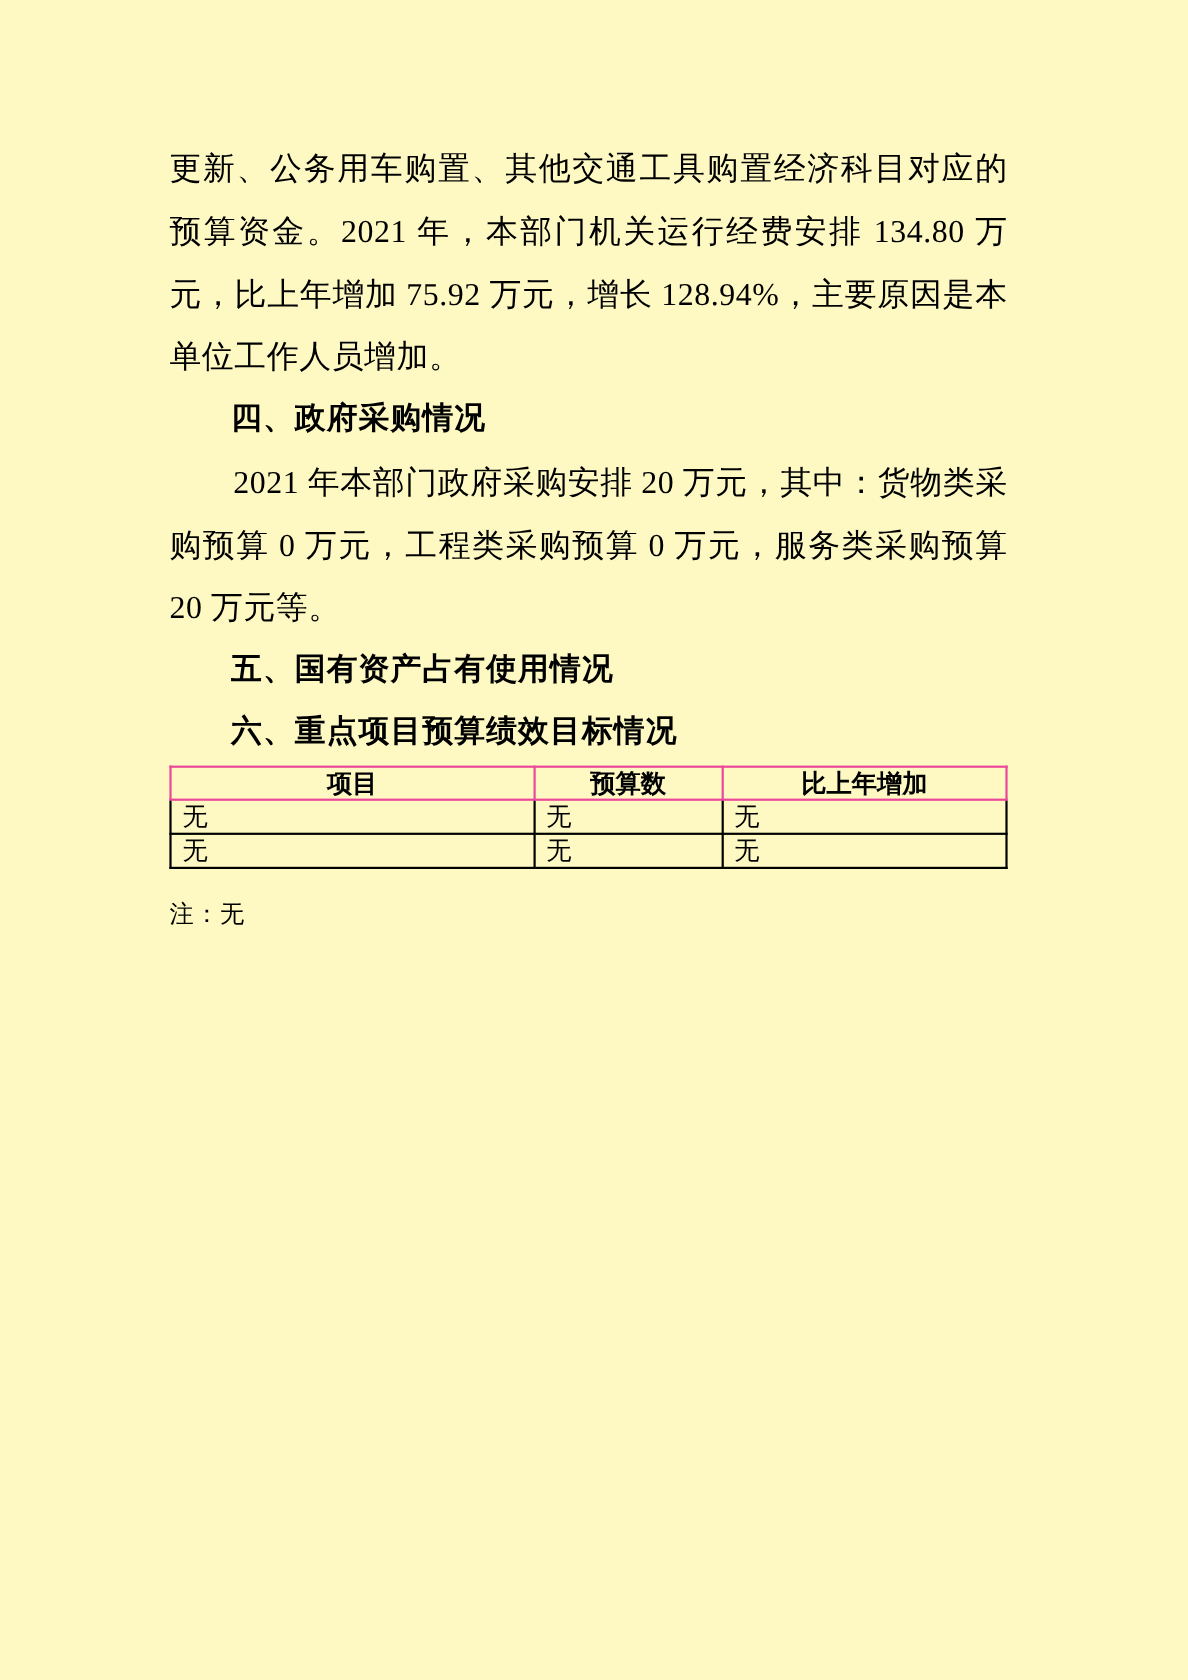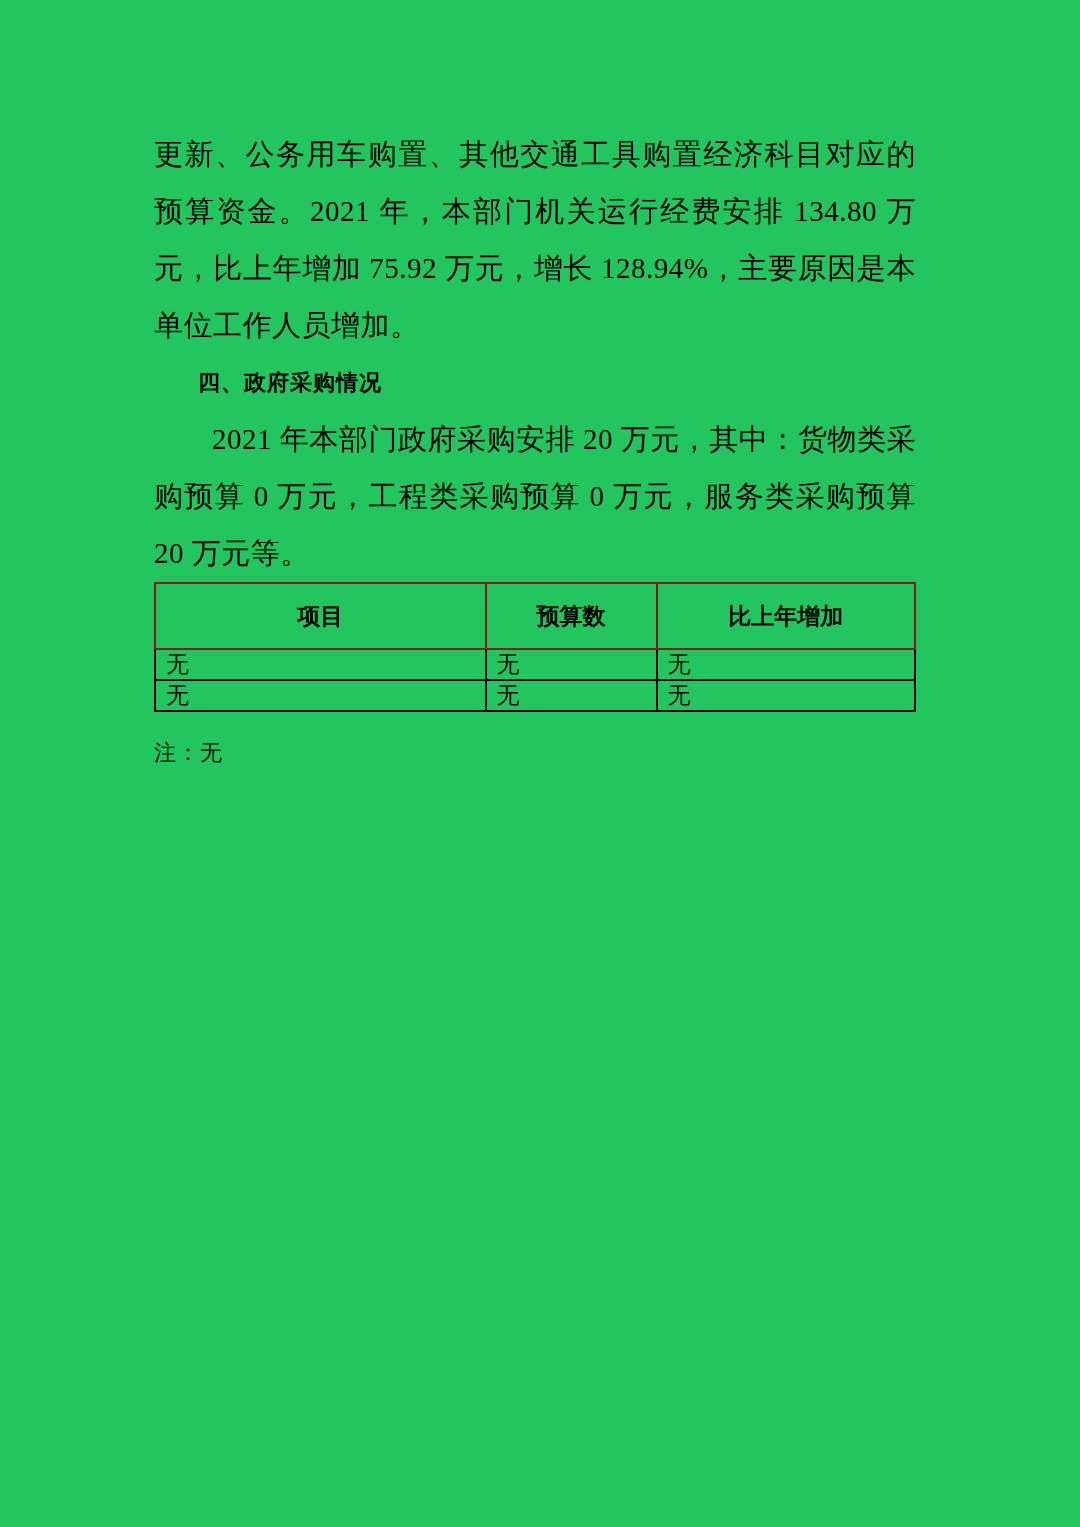--- a/index.html
+++ b/index.html
@@ -5,21 +5,21 @@
   * { box-sizing: border-box; }
   html, body {
     margin: 0;
     padding: 0;
     background: #ffffff;
   }
   .page {
     position: relative;
     width: 1080px;
     height: 1527px;
-    background: #22c55e;
+    background: #fef9c3;
     color: #000000;
     font-family: "Liberation Serif", "DejaVu Serif", serif;
     overflow: hidden;
   }
   .content {
     position: absolute;
     left: 154px;
     top: 126px;
     width: 762px;
   }
@@ -30,40 +30,40 @@
     text-align: justify;
     text-justify: inter-ideograph;
     letter-spacing: 0.5px;
   }
   .para.indent {
     text-indent: 2em;
     font-family: Liberation Serif, serif;
   }
   .heading {
     margin: 0;
-    font-family: Liberation Serif, serif;
+    font-family: Liberation Mono, monospace;
     font-weight: bold;
-    font-size: 22px;
+    font-size: 28px;
     line-height: 57px;
     text-indent: 2em;
     letter-spacing: 1px;
   }
   table.kpi-table {
     width: 100%;
     border-collapse: collapse;
     table-layout: fixed;
   }
   table.kpi-table th {
-    border: 2px solid #7f1d1d;
+    border: 2px solid #ec4899;
     font-family: "Liberation Sans", "DejaVu Sans", sans-serif;
     font-weight: bold;
     font-size: 23px;
     line-height: 24px;
     height: 30px;
-    padding: 20px 4px;
+    padding: 2px 4px;
     text-align: center;
     vertical-align: middle;
   }
   table.kpi-table td {
     border: 2px solid #000;
     font-size: 23px;
     line-height: 24px;
     height: 31px;
     padding: 2px 4px 2px 10px;
     text-align: left;
@@ -81,22 +81,24 @@
 
 <div class="page">
   <div class="content">
 
     <p class="para">更新、公务用车购置、其他交通工具购置经济科目对应的预算资金。2021 年，本部门机关运行经费安排 134.80 万元，比上年增加 75.92 万元，增长 128.94%，主要原因是本单位工作人员增加。</p>
 
     <h2 class="heading">四、政府采购情况</h2>
 
     <p class="para indent">2021 年本部门政府采购安排 20 万元，其中：货物类采购预算 0 万元，工程类采购预算 0 万元，服务类采购预算 20 万元等。</p>
 
+    <h2 class="heading">五、国有资产占有使用情况</h2>
 
 
+    <h2 class="heading">六、重点项目预算绩效目标情况</h2>
 
 
     <table class="kpi-table">
       <colgroup>
         <col style="width:43.5%">
         <col style="width:22.5%">
         <col style="width:34%">
       </colgroup>
       <thead>
         <tr>

